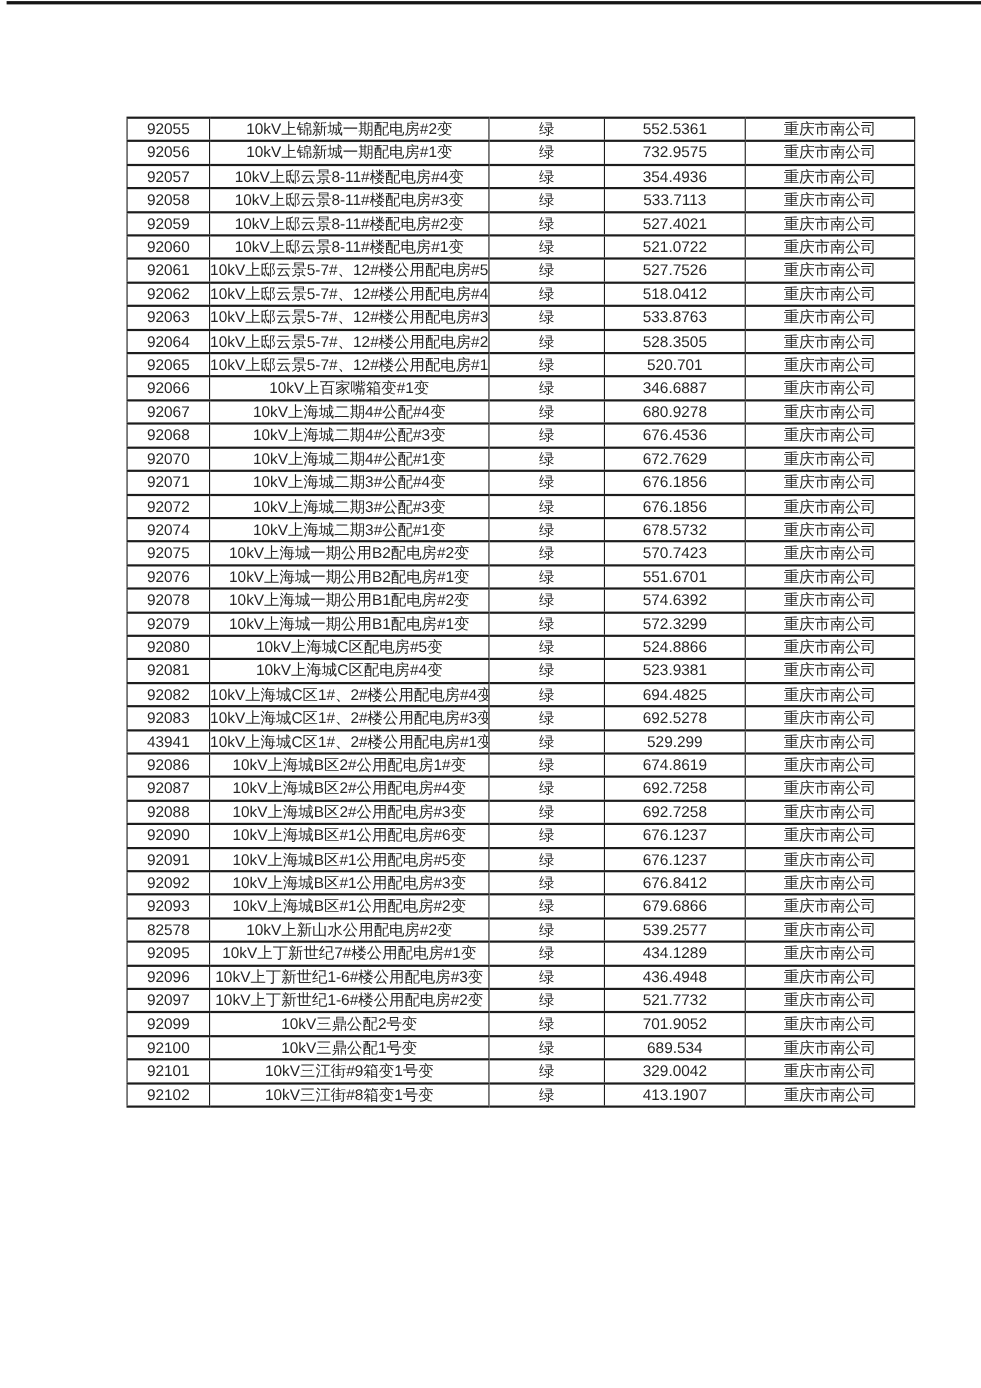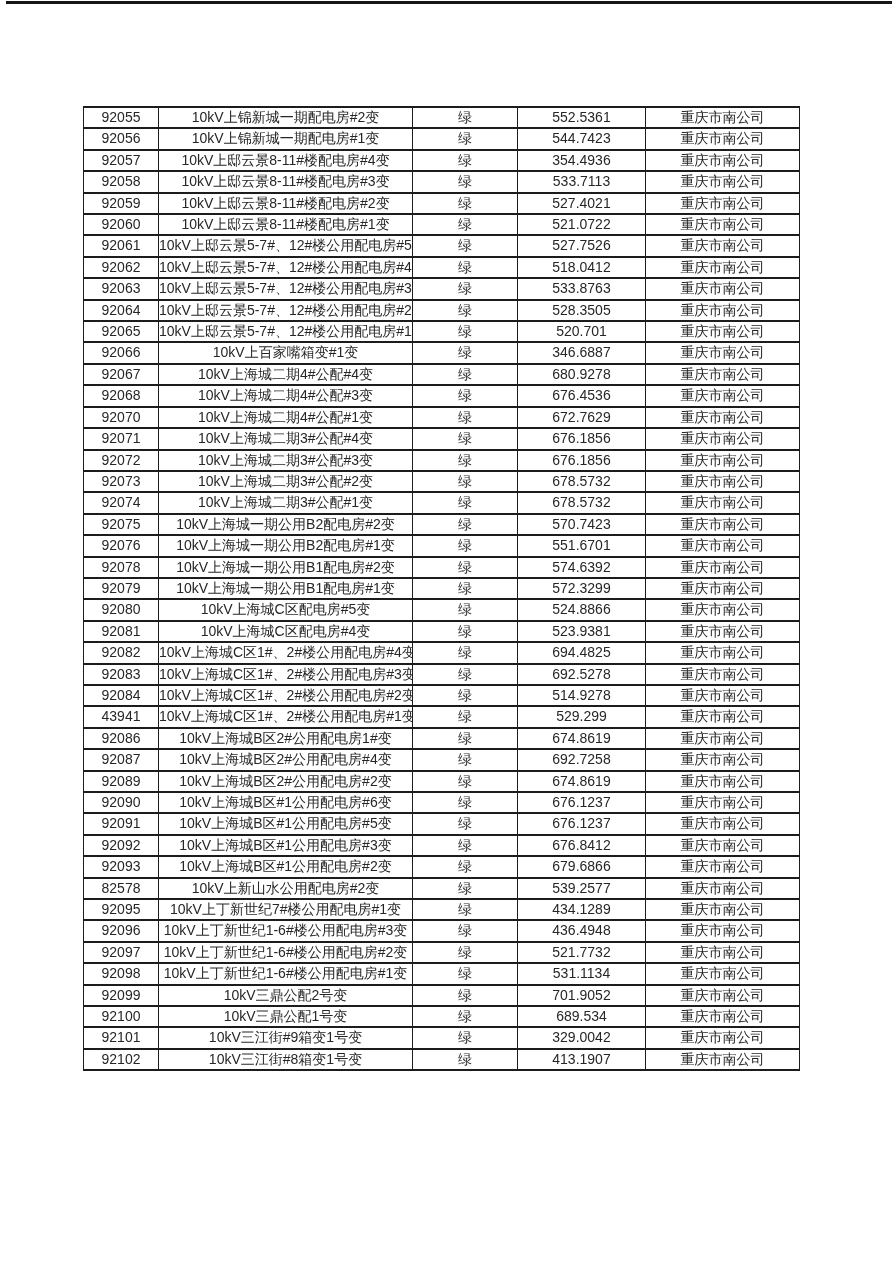--- a/index.html
+++ b/index.html
@@ -14,20 +14,21 @@
     position:absolute;top:1px;left:6px;width:886px;height:3px;
     background:#161616;
   }
   .table-wrap{
     position:absolute;top:106px;left:83px;
   }
   table.data-table{
     border-collapse:collapse;
     table-layout:fixed;
     width:716px;
+    margin-left:32px;
   }
   table.data-table td{
     border-left:1px solid #1c1c1c;
     border-right:1px solid #1c1c1c;
     border-top:2px solid #1c1c1c;
     border-bottom:2px solid #1c1c1c;
     height:19.4px;
     line-height:19.4px;
     padding:0;
     margin:0;
@@ -63,21 +64,21 @@
           <td class="col-id">92055</td>
           <td class="col-name">10kV上锦新城一期配电房#2变</td>
           <td class="col-status">绿</td>
           <td class="col-value">552.5361</td>
           <td class="col-company">重庆市南公司</td>
         </tr>
         <tr>
           <td class="col-id">92056</td>
           <td class="col-name">10kV上锦新城一期配电房#1变</td>
           <td class="col-status">绿</td>
-          <td class="col-value">544.7423</td>
+          <td class="col-value">732.9575</td>
           <td class="col-company">重庆市南公司</td>
         </tr>
         <tr>
           <td class="col-id">92057</td>
           <td class="col-name">10kV上邸云景8-11#楼配电房#4变</td>
           <td class="col-status">绿</td>
           <td class="col-value">354.4936</td>
           <td class="col-company">重庆市南公司</td>
         </tr>
         <tr>
@@ -172,27 +173,20 @@
           <td class="col-company">重庆市南公司</td>
         </tr>
         <tr>
           <td class="col-id">92072</td>
           <td class="col-name">10kV上海城二期3#公配#3变</td>
           <td class="col-status">绿</td>
           <td class="col-value">676.1856</td>
           <td class="col-company">重庆市南公司</td>
         </tr>
         <tr>
-          <td class="col-id">92073</td>
-          <td class="col-name">10kV上海城二期3#公配#2变</td>
-          <td class="col-status">绿</td>
-          <td class="col-value">678.5732</td>
-          <td class="col-company">重庆市南公司</td>
-        </tr>
-        <tr>
           <td class="col-id">92074</td>
           <td class="col-name">10kV上海城二期3#公配#1变</td>
           <td class="col-status">绿</td>
           <td class="col-value">678.5732</td>
           <td class="col-company">重庆市南公司</td>
         </tr>
         <tr>
           <td class="col-id">92075</td>
           <td class="col-name">10kV上海城一期公用B2配电房#2变</td>
           <td class="col-status">绿</td>
@@ -242,27 +236,20 @@
           <td class="col-company">重庆市南公司</td>
         </tr>
         <tr>
           <td class="col-id">92083</td>
           <td class="col-name">10kV上海城C区1#、2#楼公用配电房#3变</td>
           <td class="col-status">绿</td>
           <td class="col-value">692.5278</td>
           <td class="col-company">重庆市南公司</td>
         </tr>
         <tr>
-          <td class="col-id">92084</td>
-          <td class="col-name">10kV上海城C区1#、2#楼公用配电房#2变</td>
-          <td class="col-status">绿</td>
-          <td class="col-value">514.9278</td>
-          <td class="col-company">重庆市南公司</td>
-        </tr>
-        <tr>
           <td class="col-id">43941</td>
           <td class="col-name">10kV上海城C区1#、2#楼公用配电房#1变</td>
           <td class="col-status">绿</td>
           <td class="col-value">529.299</td>
           <td class="col-company">重庆市南公司</td>
         </tr>
         <tr>
           <td class="col-id">92086</td>
           <td class="col-name">10kV上海城B区2#公用配电房1#变</td>
           <td class="col-status">绿</td>
@@ -270,24 +257,24 @@
           <td class="col-company">重庆市南公司</td>
         </tr>
         <tr>
           <td class="col-id">92087</td>
           <td class="col-name">10kV上海城B区2#公用配电房#4变</td>
           <td class="col-status">绿</td>
           <td class="col-value">692.7258</td>
           <td class="col-company">重庆市南公司</td>
         </tr>
         <tr>
-          <td class="col-id">92089</td>
-          <td class="col-name">10kV上海城B区2#公用配电房#2变</td>
-          <td class="col-status">绿</td>
-          <td class="col-value">674.8619</td>
+          <td class="col-id">92088</td>
+          <td class="col-name">10kV上海城B区2#公用配电房#3变</td>
+          <td class="col-status">绿</td>
+          <td class="col-value">692.7258</td>
           <td class="col-company">重庆市南公司</td>
         </tr>
         <tr>
           <td class="col-id">92090</td>
           <td class="col-name">10kV上海城B区#1公用配电房#6变</td>
           <td class="col-status">绿</td>
           <td class="col-value">676.1237</td>
           <td class="col-company">重庆市南公司</td>
         </tr>
         <tr>
@@ -330,27 +317,20 @@
           <td class="col-name">10kV上丁新世纪1-6#楼公用配电房#3变</td>
           <td class="col-status">绿</td>
           <td class="col-value">436.4948</td>
           <td class="col-company">重庆市南公司</td>
         </tr>
         <tr>
           <td class="col-id">92097</td>
           <td class="col-name">10kV上丁新世纪1-6#楼公用配电房#2变</td>
           <td class="col-status">绿</td>
           <td class="col-value">521.7732</td>
-          <td class="col-company">重庆市南公司</td>
-        </tr>
-        <tr>
-          <td class="col-id">92098</td>
-          <td class="col-name">10kV上丁新世纪1-6#楼公用配电房#1变</td>
-          <td class="col-status">绿</td>
-          <td class="col-value">531.1134</td>
           <td class="col-company">重庆市南公司</td>
         </tr>
         <tr>
           <td class="col-id">92099</td>
           <td class="col-name">10kV三鼎公配2号变</td>
           <td class="col-status">绿</td>
           <td class="col-value">701.9052</td>
           <td class="col-company">重庆市南公司</td>
         </tr>
         <tr>

